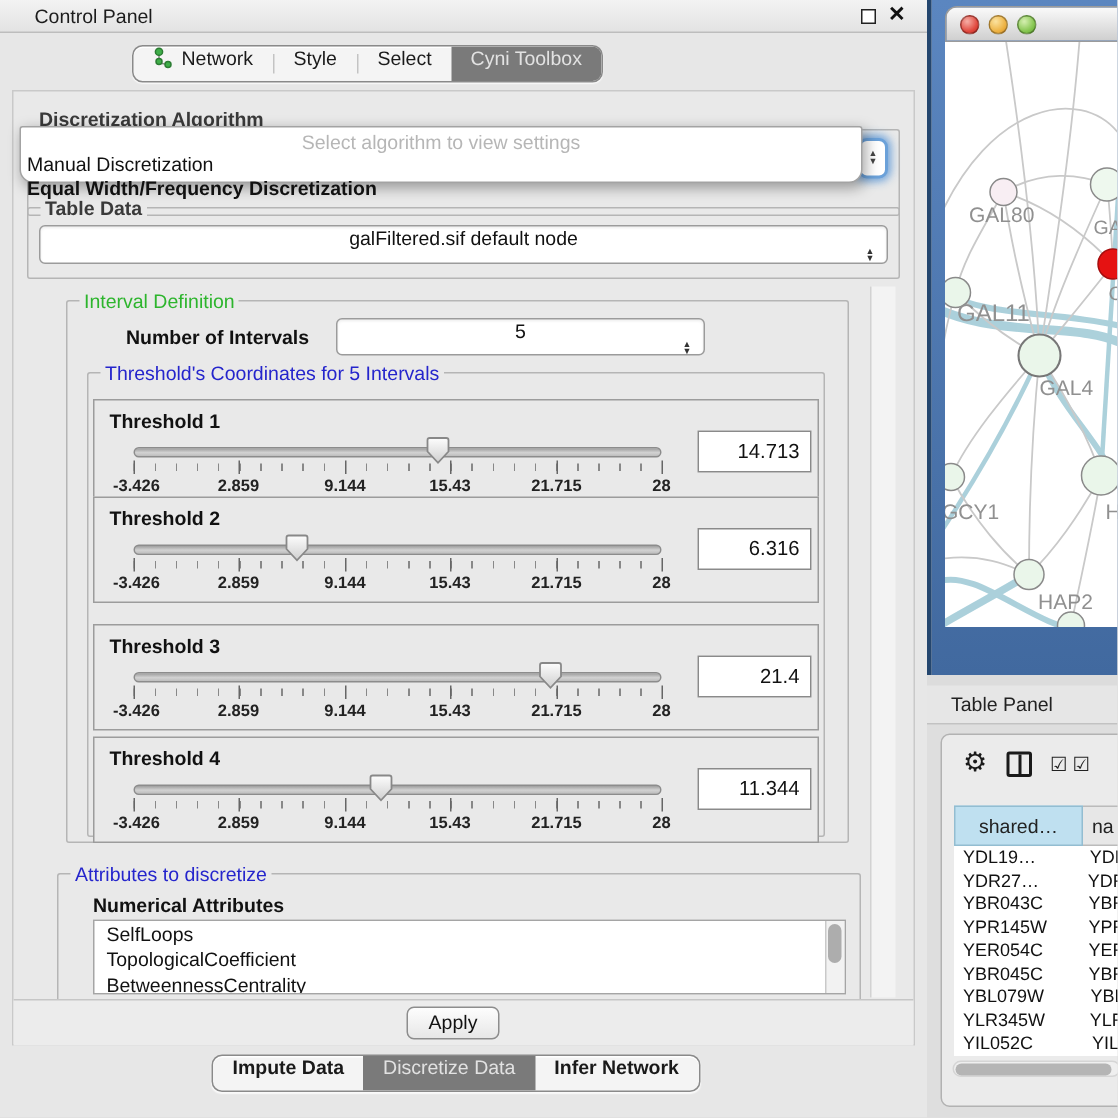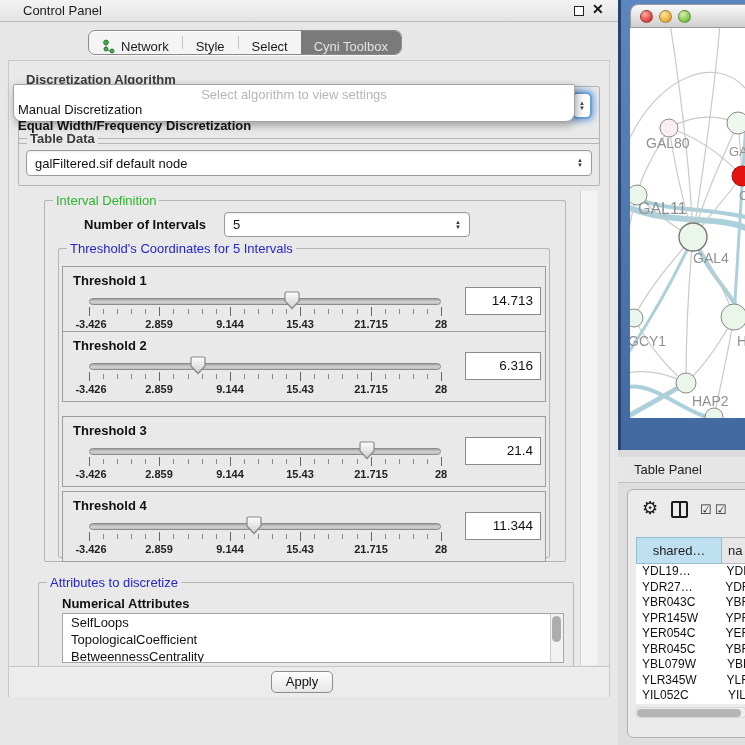--- a/index.html
+++ b/index.html
@@ -12,21 +12,21 @@
   #cpanel { left:0; top:0; width:618px; height:745px; background:#e7e7e7; }
   #cp-titlebar { left:0; top:0; width:618px; height:22px;
     background:linear-gradient(#f3f3f3,#e3e3e3); border-bottom:1px solid #bdbdbd; }
   #cp-title { left:23px; top:0; line-height:21px; font-size:13px; color:#1c1c1c; }
   #float-ic { left:574px; top:6px; width:10px; height:10px; border:1.5px solid #222; background:#fff; }
   #close-ic { left:592px; top:1px; font-size:14px; font-weight:bold; color:#111; }
 
   .tabpill { height:25px; display:flex; align-items:stretch; border:1px solid #8a8a8a;
     border-radius:7px; background:#f4f4f4; overflow:hidden;
     box-shadow:0 1px 1px rgba(255,255,255,.8), inset 0 1px 0 #fff; }
-  .tabseg { display:flex; align-items:flex-end; padding:0 13px; font-size:13px; color:#1a1a1a; cursor:default; }
+  .tabseg { display:flex; align-items:flex-start; padding:0 13px; font-size:13px; color:#1a1a1a; cursor:default; }
   .tabseg.sel { background:#7a7a7a; color:#e2e2e2; }
   .tabdiv { width:1px; background:#c3c3c3; margin:5px 0; }
   #top-tabs { left:88px; top:30px; }
   #bottom-tabs { left:141px; top:703px; }
 
   #cp-main { left:8px; top:60px; width:602px; height:637px; background:#e9e9e9;
     border:1px solid #c9c9c9; }
 
   .groupbox { border:1px solid #b5b5b5; border-radius:2px; }
   .grouptitle { position:absolute; top:-8px; left:8px; background:#e9e9e9; padding:0 3px;
@@ -46,21 +46,21 @@
     border:1px solid #a3a3a3; border-radius:2px 2px 9px 9px;
     box-shadow:2px 3px 9px rgba(0,0,0,.35); z-index:40; }
   #algo-placeholder { left:0; top:2px; width:100%; text-align:center; font-size:13px; color:#b6b6b6; }
   .algo-opt { left:4px; font-size:13px; color:#111; white-space:nowrap; }
   #algo-opt0 { top:17px; font-weight:normal; }
   #algo-opt1 { top:33px;font-weight:bold; }
 
   #tdata-group { left:18px; top:138px; width:582px; height:48px; }
   .combo { background:#fff; border:1px solid #9b9b9b; border-radius:4px; display:flex;
     align-items:center; font-size:13px; color:#111; padding:0 8px;
-    box-shadow:inset 0 1px 2px rgba(0,0,0,.08); }
+    box-shadow:inset 0 1px 2px rgba(0,0,0,.08);flex-direction:column; }
   .combo .spin { margin-left:auto; display:flex; flex-direction:column; align-items:center;
     font-size:6px; line-height:5px; color:#333; }
   #tdata-combo { left:26px; top:150px; width:566px; height:26px; }
   #vscroll-track { left:580px; top:191px; width:17px; height:474px; background:#f3f3f3;
     border-left:1px solid #d2d2d2; }
 
   #interval-group { left:44px; top:200px; width:522px; height:362px; }
   #noi-label { left:84px; top:217px; font-size:13px; font-weight:bold; color:#111; }
   #noi-combo { left:224px; top:212px; width:246px; height:25px; }
   #thr-group { left:58px; top:248px; width:492px; height:310px; }
@@ -335,20 +335,31 @@
       <div class="attr-item">TopologicalCoefficient</div>
       <div class="attr-item">BetweennessCentrality</div>
       <div id="attr-vscroll">
         <div id="attr-vthumb"></div>
       </div>
     </div>
 
     <div id="apply-strip" class="abs"></div>
     <div id="apply-btn" class="abs">Apply</div>
 
+    <div id="bottom-tabs" class="abs tabpill">
+      <div class="tabseg">
+          <span style="font-weight:bold">Impute Data</span>
+        </div>
+      <div class="tabseg sel">
+          <span>Discretize Data</span>
+        </div>
+      <div class="tabseg">
+          <span style="font-weight:bold">Infer Network</span>
+        </div>
+    </div>
   </div>
 
   <div id="net-frame" class="abs"></div>
   <div id="net-titlebar" class="abs">
     <span id="light-red" class="light"></span>
     <span id="light-yellow" class="light"></span>
     <span id="light-green" class="light"></span>
   </div>
   <div id="net-canvas" class="abs">
     <svg width="115" height="390" viewBox="0 0 115 390">

